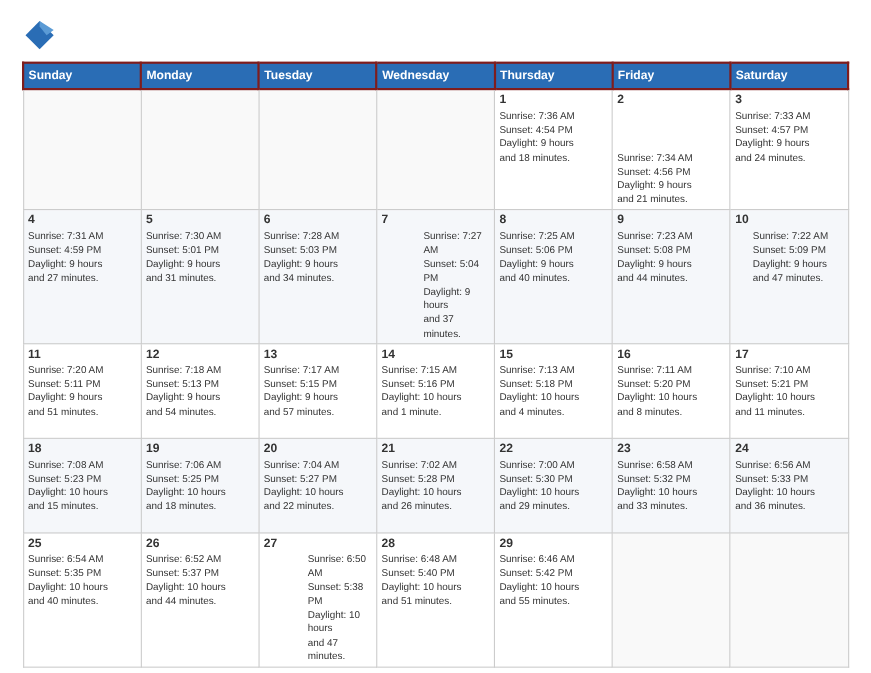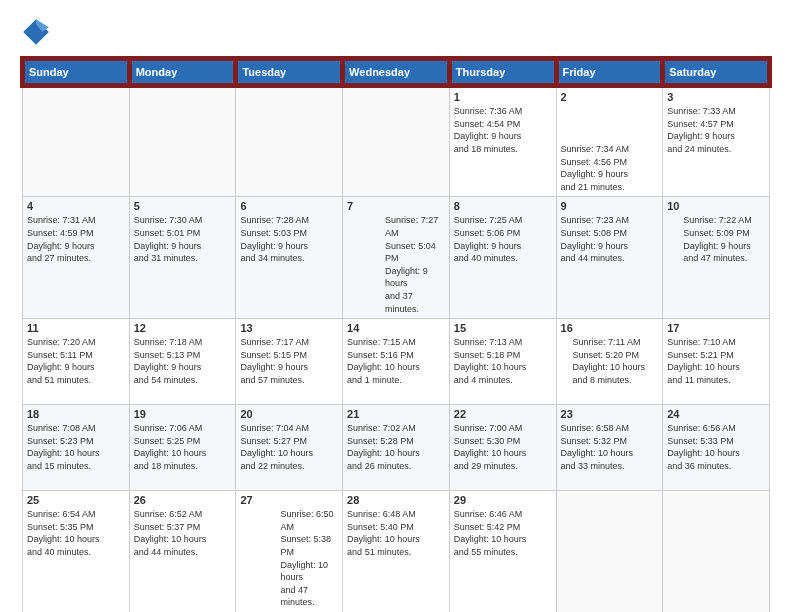--- a/index.html
+++ b/index.html
@@ -59,21 +59,21 @@
       border-collapse: collapse;
       table-layout: fixed;
     }
     .calendar thead th {
       background: #2a6db5;
       color: #fff;
       font-size: 11px;
       font-weight: bold;
       padding: 5px 4px;
       text-align: left;
-      border: 5px solid #7f1d1d;
+      border: 2px solid #7f1d1d;
     }
     .calendar tbody td {
       border: 1px solid #ccc;
       vertical-align: top;
       padding: 3px 4px;
       font-size: 9.5px;
       color: #333;
       height: 86px;
       width: calc(100% / 7);
     }
@@ -242,21 +242,21 @@
           </td>
           <td>
             <span class="day-number">15</span>
             <div class="cell-text" style="white-space: pre-line;">Sunrise: 7:13 AM
 Sunset: 5:18 PM
 Daylight: 10 hours
 and 4 minutes.</div>
           </td>
           <td>
             <span class="day-number">16</span>
-            <div class="cell-text" style="white-space: pre-line; margin-left: 12px;">Sunrise: 7:11 AM
+            <div class="cell-text" style="white-space: pre-line;">Sunrise: 7:11 AM
 Sunset: 5:20 PM
 Daylight: 10 hours
 and 8 minutes.</div>
           </td>
           <td>
             <span class="day-number">17</span>
             <div class="cell-text" style="white-space: pre-line;">Sunrise: 7:10 AM
 Sunset: 5:21 PM
 Daylight: 10 hours
 and 11 minutes.</div>

